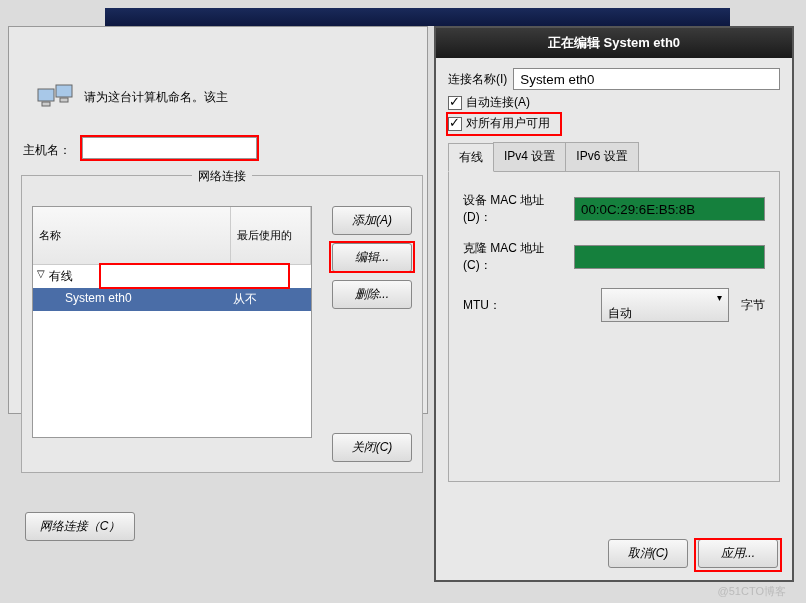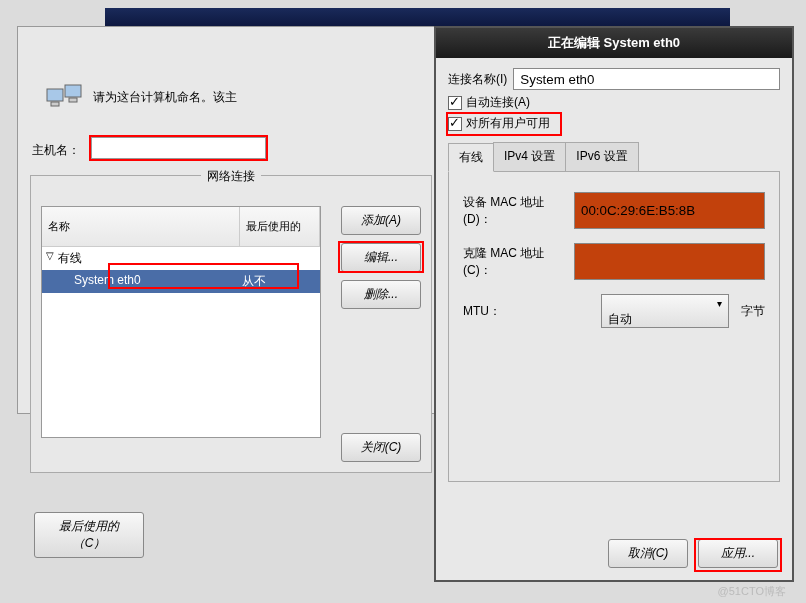--- a/index.html
+++ b/index.html
@@ -21,21 +21,20 @@
       background: linear-gradient(#1a2a5a, #0d1840);
     }
     .main-panel {
       position: absolute;
       top: 26px;
       left: 8px;
       width: 420px;
       height: 388px;
       background: #e8e8e8;
       border: 1px solid #999;
-      margin-left: 9px;
     }
     .computer-icon {
       position: absolute;
       top: 56px;
       left: 28px;
       width: 36px;
       height: 28px;
     }
     .prompt-text {
       position: absolute;
@@ -91,21 +90,21 @@
       background: #fff;
       border: 1px solid #999;
     }
     .list-header {
       display: flex;
       font-size: 11px;
       border-bottom: 1px solid #ccc;
       background: linear-gradient(#f8f8f8, #e8e8e8);
     }
     .list-header > div {
-      padding: 12px 6px;
+      padding: 21px 6px;
       border-right: 1px solid #ccc;
     }
     .col-name { flex: 1; }
     .col-last { width: 80px; }
     .list-row-cat {
       display: flex;
       padding: 3px 4px;
       font-size: 12px;
     }
     .expand-tri {
@@ -265,23 +264,23 @@
       align-items: center;
       margin-bottom: 14px;
       gap: 8px;
     }
     .form-label {
       width: 130px;
     }
     .form-input {
       flex: 1;
       border: 1px solid #888;
-      background: #c2410c;
+      background: #15803d;
       padding: 3px 6px;
-      height: 37px;
+      height: 24px;
     }
     .dropdown {
       flex: 1;
       border: 1px solid #888;
       background: linear-gradient(#f8f8f8, #e0e0e0);
       padding: 16px 6px;
       height: 22px;
       position: relative;
     }
     .dropdown::after {
@@ -358,21 +357,21 @@
     </div>
     <div class="btn-col">
       <div class="btn">添加(A)</div>
       <div class="btn">编辑...</div>
       <div class="btn">删除...</div>
     </div>
     <div class="edit-highlight"></div>
     <div class="btn close-btn">关闭(C)</div>
   </div>
 
-  <div class="btn config-net-btn">最后使用的（C）</div>
+  <div class="btn config-net-btn">网络连接（C）</div>
 </div>
 
 <div class="dialog">
   <div class="dialog-title">正在编辑 System eth0</div>
   <div class="dialog-body">
     <div class="row">
       <span>连接名称(I)</span>
       <input class="text-input" value="System eth0" style="">
     </div>
     <div class="checkbox-row">

